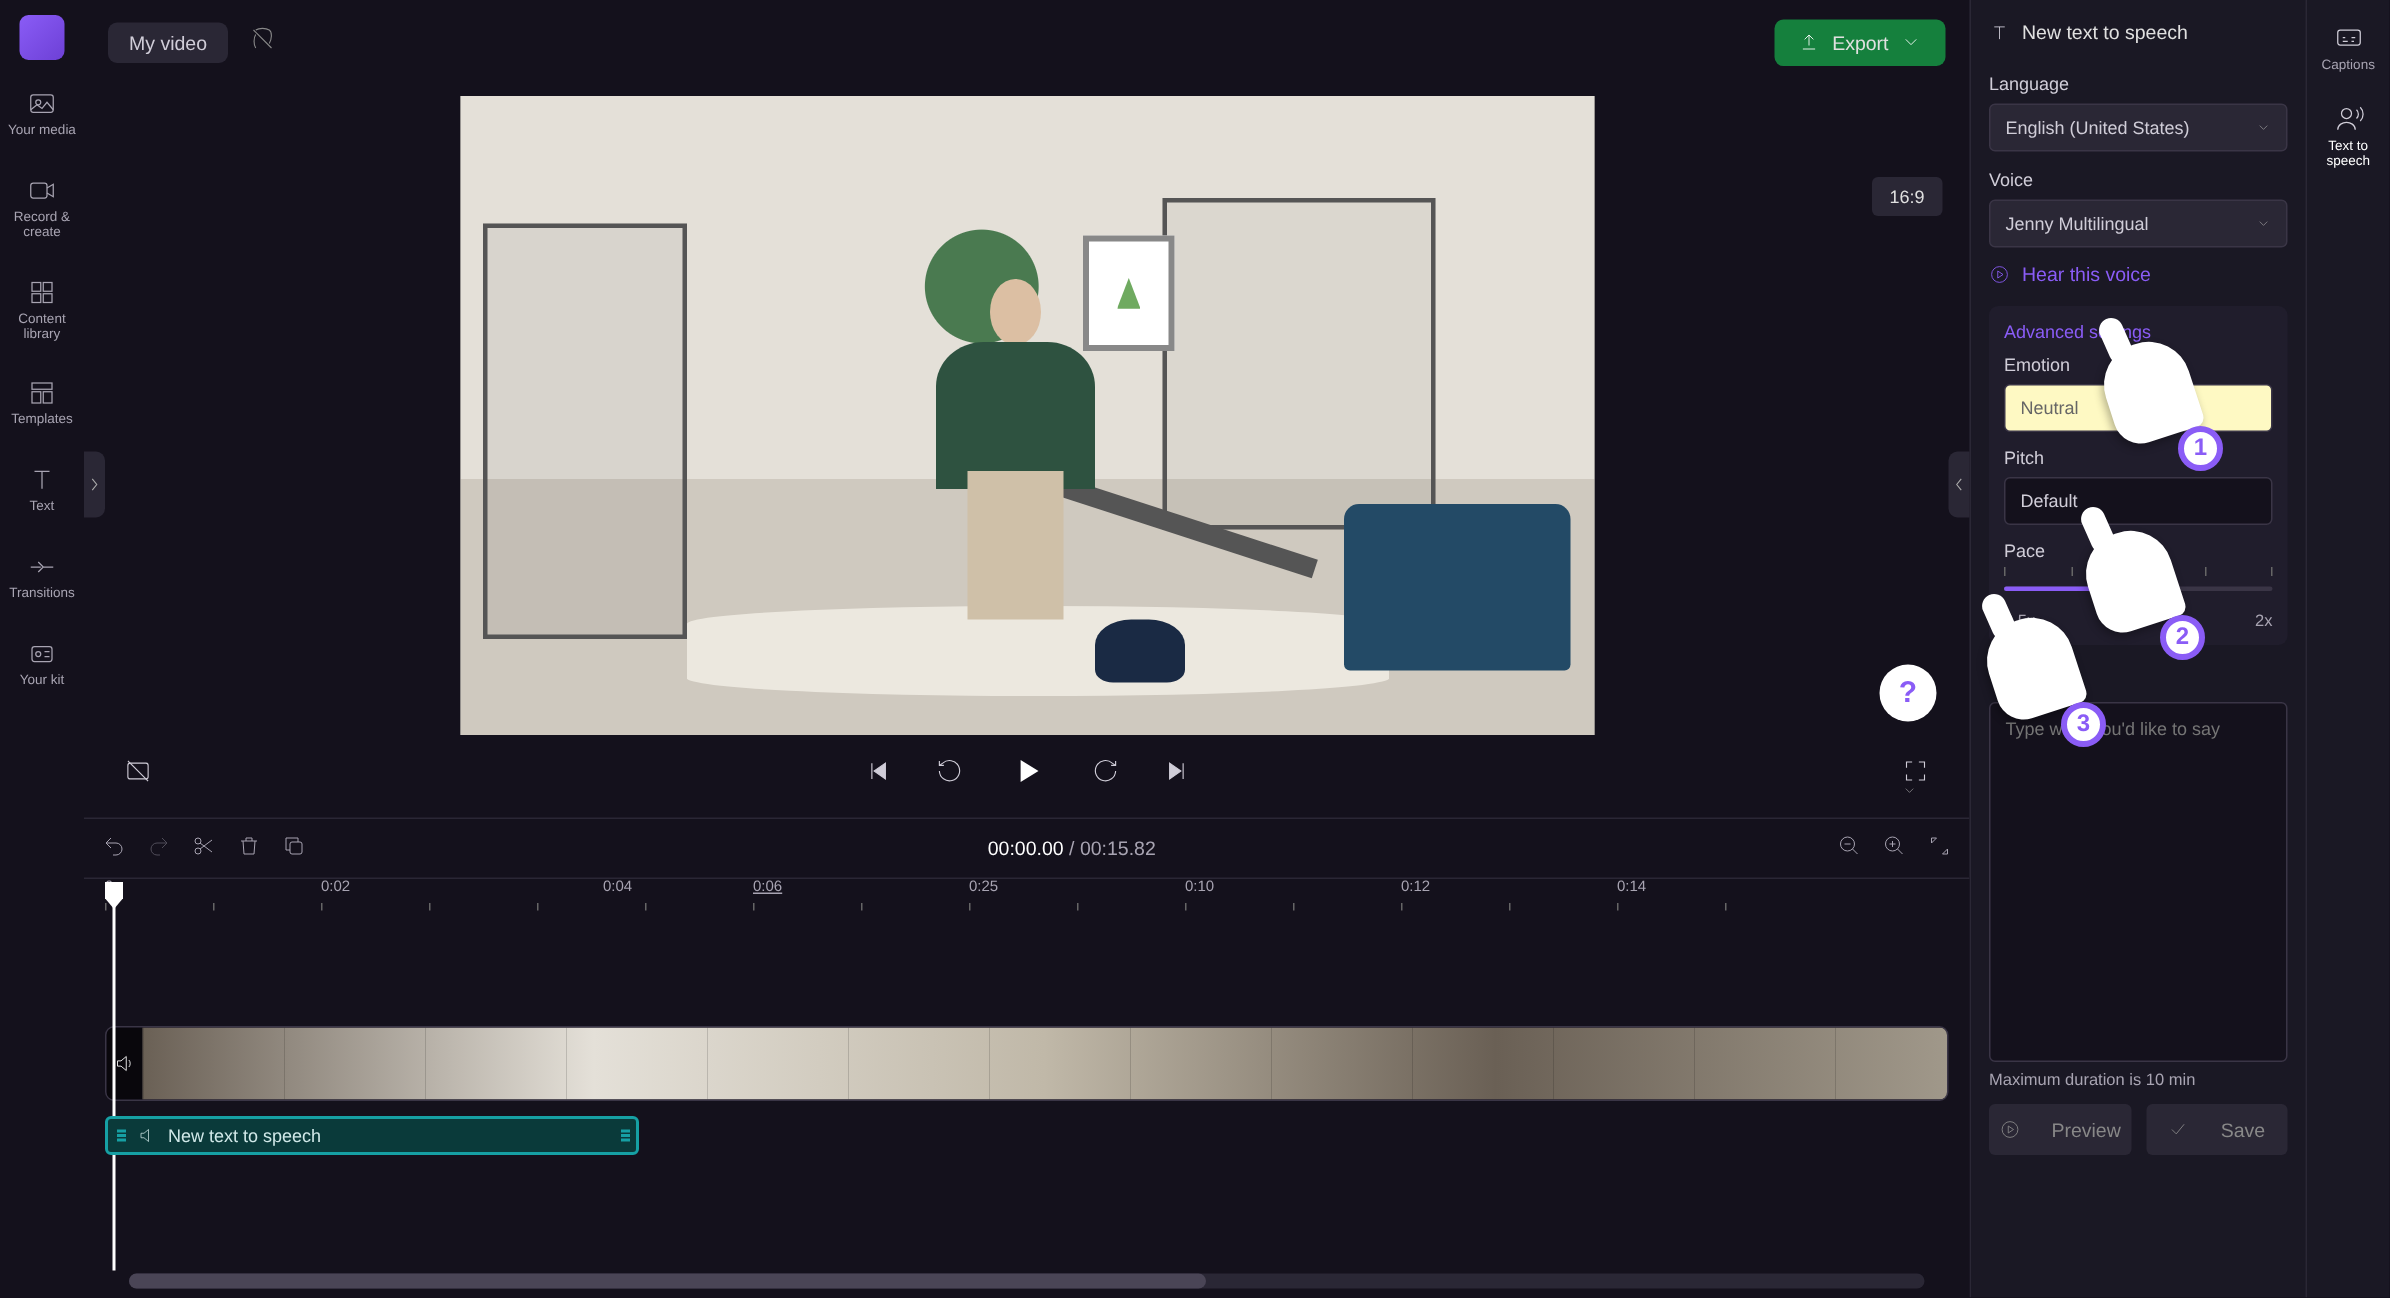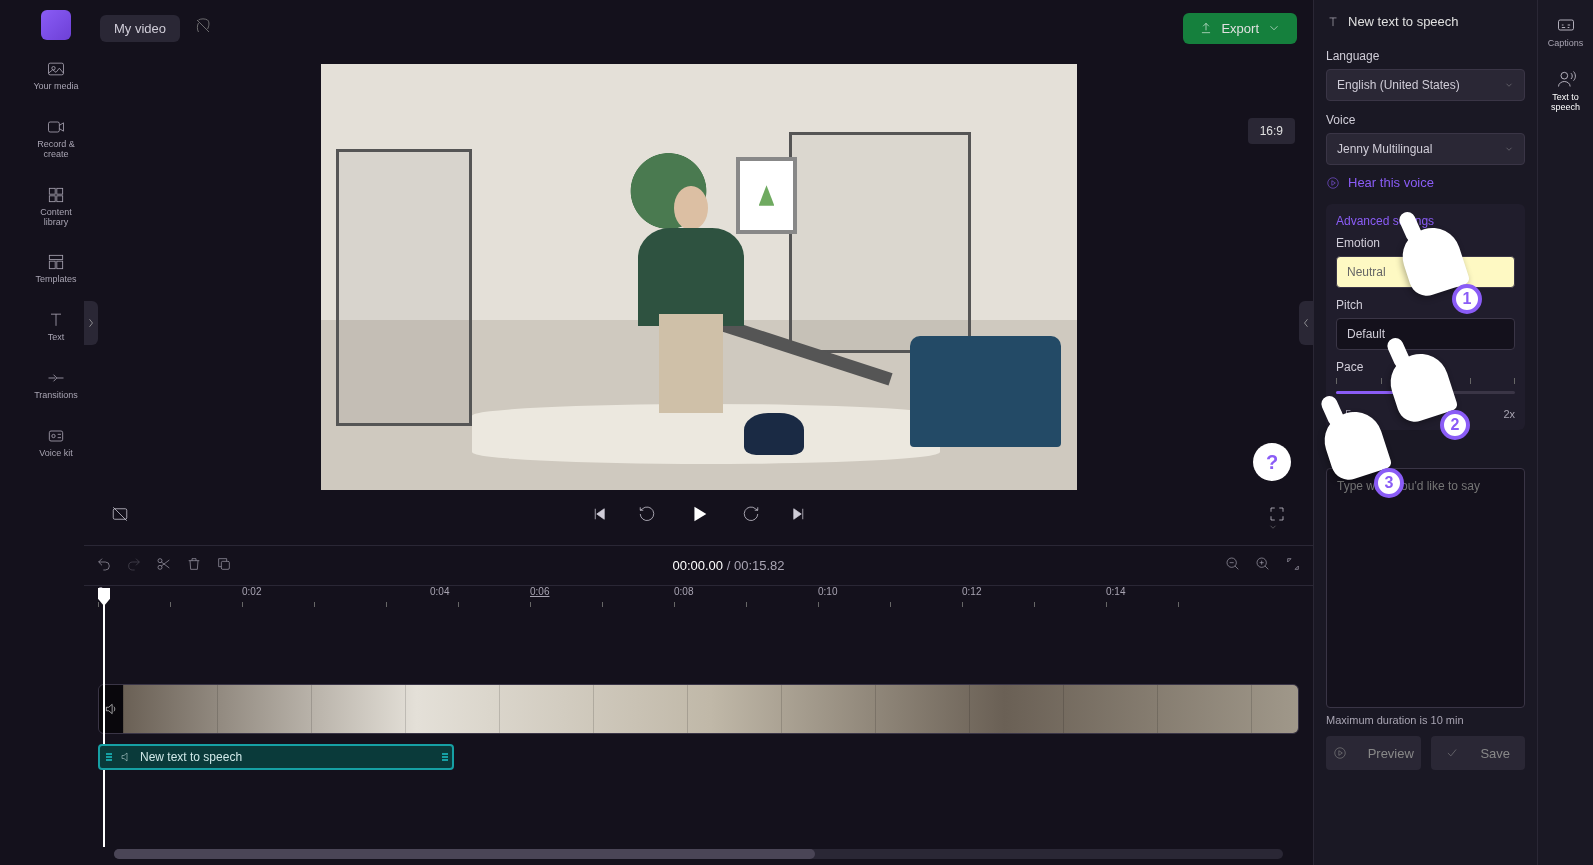--- a/index.html
+++ b/index.html
@@ -1,18 +1,18 @@
 <!DOCTYPE html>
 <html><head>
   <meta charset="utf-8">
   <style>
     * { margin: 0; padding: 0; box-sizing: border-box; font-family: 'Segoe UI', Tahoma, Geneva, Verdana, sans-serif; }
     body { background: #14111c; color: #e0e0e0; width: 1593px; height: 865px; overflow: hidden; display: flex; }
     
-    .left-rail { width: 56px; background: #14111c; display: flex; flex-direction: column; align-items: center; padding-top: 10px; gap: 12px; margin-left: 28px; }
+    .left-rail { width: 56px; background: #14111c; display: flex; flex-direction: column; align-items: center; padding-top: 10px; gap: 12px; }
     .logo { width: 30px; height: 30px; background: linear-gradient(135deg, #8a5cf6, #6d40d6); border-radius: 6px; }
     .rail-item { display: flex; flex-direction: column; align-items: center; gap: 2px; cursor: pointer; padding: 6px 2px; border-radius: 6px; width: 50px; }
     .rail-item .ricon { width: 22px; height: 22px; display: flex; align-items: center; justify-content: center; }
     .rail-item .rlbl { font-size: 9px; color: #a8a4b2; text-align: center; line-height: 1.1; }
     .rail-item svg { width: 20px; height: 20px; stroke: #a8a4b2; fill: none; }
     
     .main-col { flex: 1; display: flex; flex-direction: column; }
     .top-bar { height: 56px; display: flex; align-items: center; padding: 0 16px; }
     .title-chip { background: #2a2735; padding: 6px 14px; border-radius: 6px; font-size: 13px; color: #d0cdd8; }
     .autosave-icon { margin-left: 14px; color: #888; }
@@ -179,21 +179,21 @@
     <div class="rlbl">Transitions</div>
   </div>
   <div class="rail-item">
     <div class="ricon">
         <svg viewBox="0 0 24 24">
           <rect x="4" y="6" width="16" height="12" rx="2"></rect>
           <circle cx="9" cy="12" r="2"></circle>
           <path d="M14 10h4M14 14h4"></path>
         </svg>
       </div>
-    <div class="rlbl">Voice kit</div>
+    <div class="rlbl">Your kit</div>
   </div>
 </div>
 
 <div class="main-col">
 
   <div class="top-bar">
     <div class="title-chip">My video</div>
     <div class="autosave-icon">
       <svg width="18" height="18" viewBox="0 0 24 24" stroke="#888" fill="none">
           <path d="M6 4c3-2 9-2 12 0s2 9 0 12M4 4l16 16"></path>
@@ -328,21 +328,21 @@
   <div class="timeline-area">
     <div class="ruler" id="ruler">
         <div class="tick" style="left: 14px;">0</div>
         <div class="tick" style="left: 86px;">&nbsp;</div>
         <div class="tick" style="left: 158px;">0:02</div>
         <div class="tick" style="left: 230px;">&nbsp;</div>
         <div class="tick" style="left: 302px; padding-left: 44px;">0:04</div>
         <div class="tick" style="left: 374px;">&nbsp;</div>
         <div class="tick" style="left: 446px; text-decoration: underline;">0:06</div>
         <div class="tick" style="left: 518px;">&nbsp;</div>
-        <div class="tick" style="left: 590px;">0:08</div>
+        <div class="tick" style="left: 590px;">0:25</div>
         <div class="tick" style="left: 662px;">&nbsp;</div>
         <div class="tick" style="left: 734px;">0:10</div>
         <div class="tick" style="left: 806px;">&nbsp;</div>
         <div class="tick" style="left: 878px;">0:12</div>
         <div class="tick" style="left: 950px;">&nbsp;</div>
         <div class="tick" style="left: 1022px;">0:14</div>
         <div class="tick" style="left: 1094px;">&nbsp;</div>
       </div>
     <div class="playhead"></div>
     <div class="playhead-line"></div>

